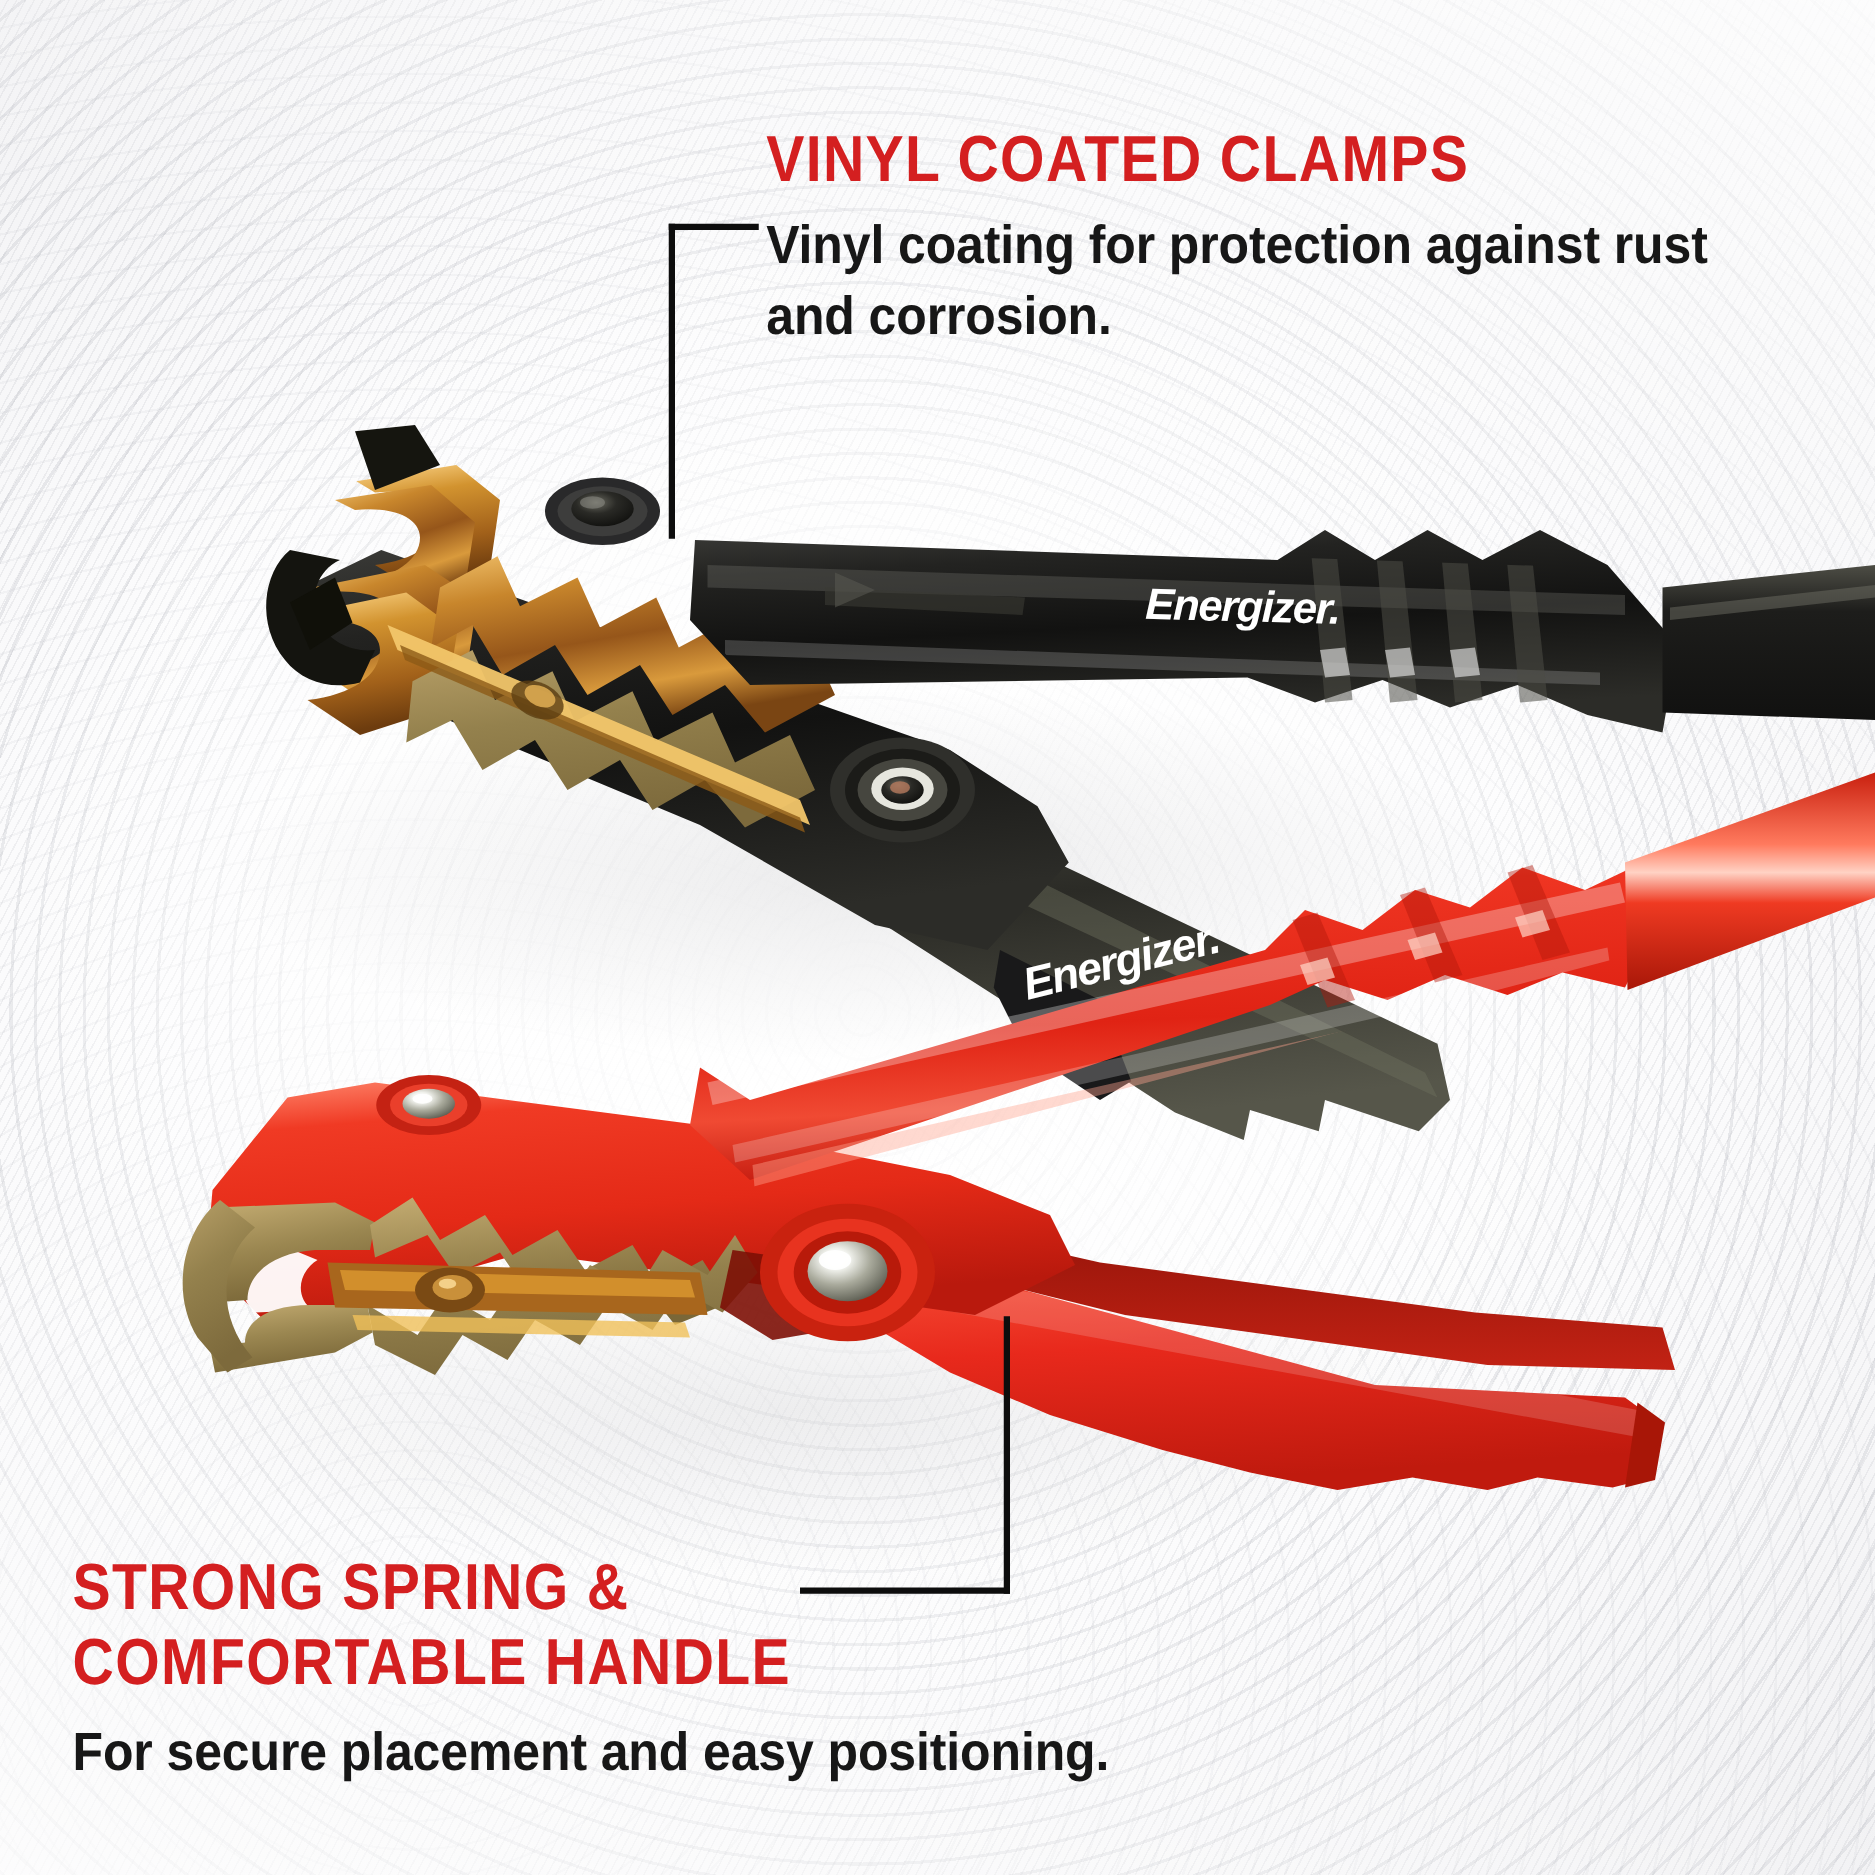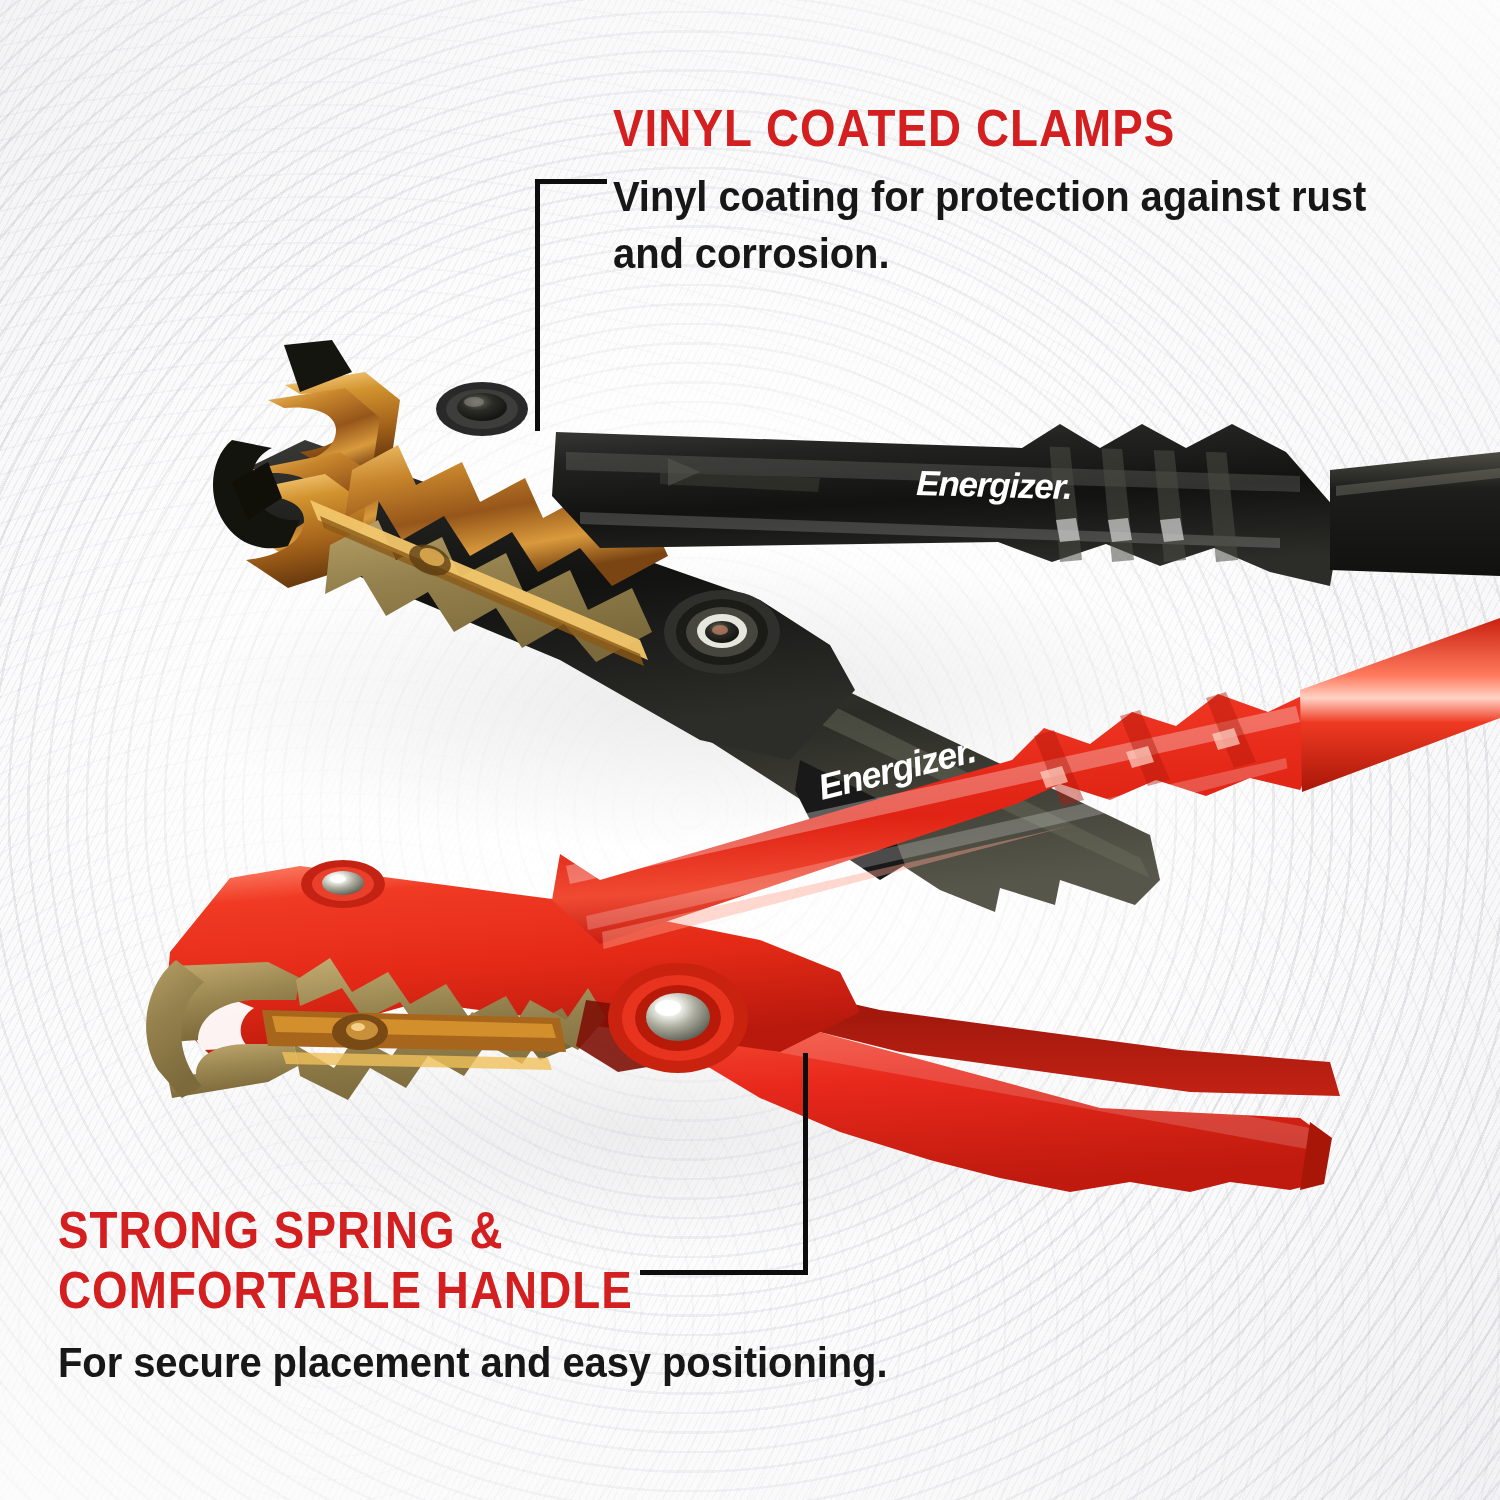--- a/index.html
+++ b/index.html
@@ -84,21 +84,21 @@
     line-height:57px;
     letter-spacing:-.1px;
     white-space:pre-line;
     transform:scaleX(.93);
     transform-origin:left top;
   }
 
   #callout-top   { left:613px; top:98px;  width:960px; }
   #callout-top .c-body { margin-top:10px; }
 
-  #callout-bottom{ left:58px;  top:1200px; width:1180px; }
+  #callout-bottom{ left:58px;  top:1240px; width:1180px; }
   #callout-bottom .c-body { margin-top:14px; }
 
   
   .leader { position:absolute; background:#0d0d0d; }
   #leader-top-h { left:535px; top:179px; width:72px;  height:5px; }
   #leader-top-v { left:535px; top:179px; width:5px;   height:252px; }
   #leader-bot-v { left:803px; top:1053px; width:5px;  height:222px; }
   #leader-bot-h { left:640px; top:1270px; width:168px;height:5px; }
 </style>
 </head>

